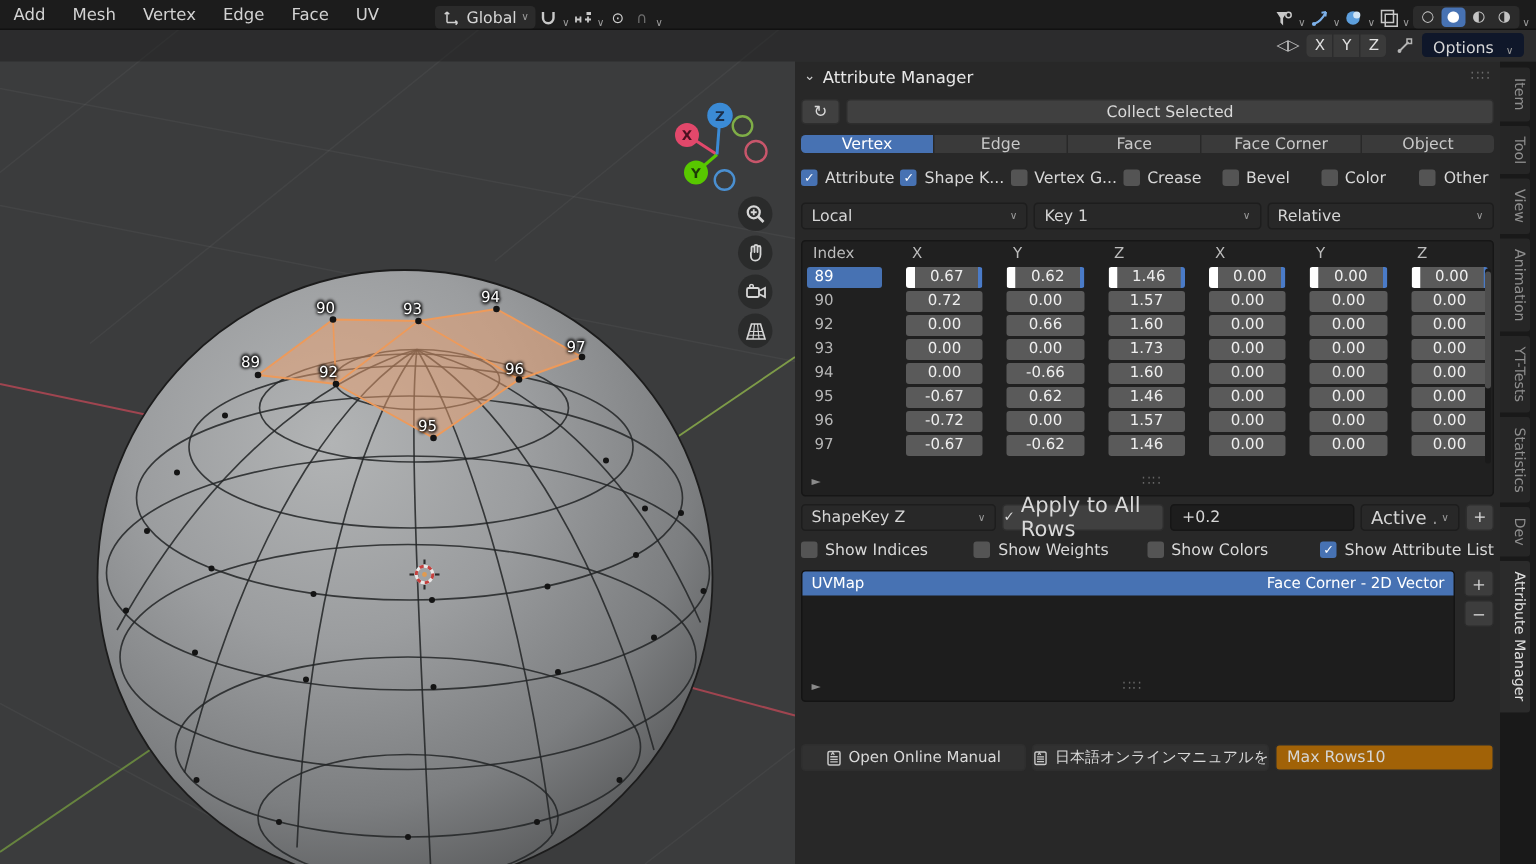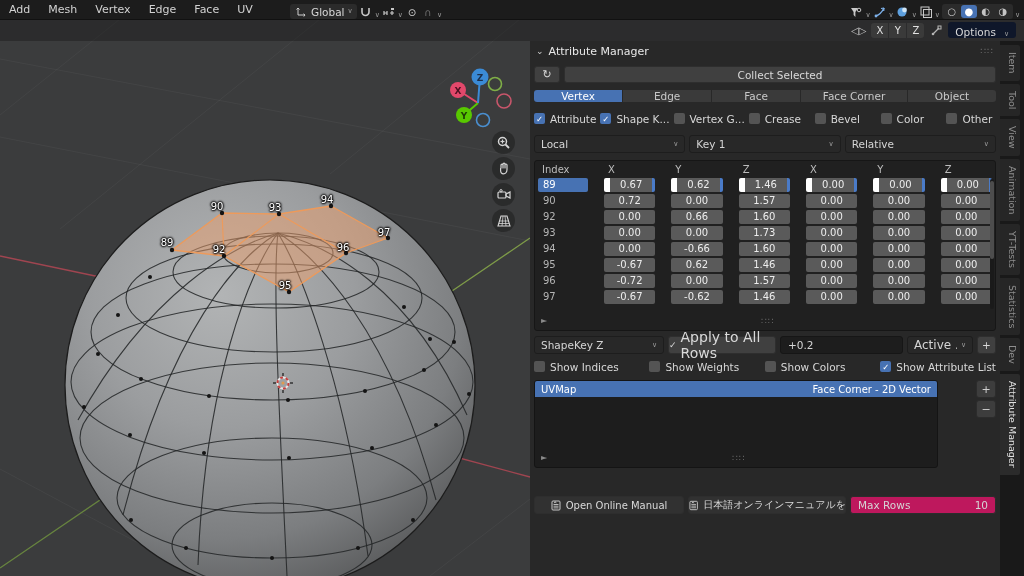--- a/index.html
+++ b/index.html
@@ -63,21 +63,21 @@
   .idx{font-size:10px;color:#b5b5b5;padding-left:5px;height:14px;line-height:14px;margin:1px 0;border-radius:2px}
   .idx.sel{background:#4772b3;color:#fff}
   .cell{background:#5a5a5a;border-radius:2px;height:14px;line-height:14px;margin:1px 0;font-size:10px;color:#ededed;text-align:center}
   .selrow .cell{border-left:6px solid #ffffff;border-right:3px solid #4a7bc8;line-height:12px;height:12px;padding:1px 0 1px 0}
   .tfoot{position:absolute;left:6px;right:6px;bottom:3px;height:13px;display:flex;align-items:center}
   .tri{color:#8a8a8a;font-size:8px}
   .handle{margin:0 auto;color:#666;font-size:9px;letter-spacing:1px}
   .scrollbar{position:absolute;right:1px;top:18px;width:4px;height:130px;background:#1a1a1a;border-radius:2px}
   .scrollthumb{position:absolute;left:0;top:2px;width:4px;height:78px;background:#4d4d4d;border-radius:2px}
   
-  .listbox{position:absolute;left:4px;top:339px;width:404px;height:88px;background:#1d1d1d;border:1px solid #141414;border-radius:3px;box-sizing:border-box}
+  .listbox{position:absolute;left:4px;top:339px;width:436px;height:88px;background:#1d1d1d;border:1px solid #141414;border-radius:3px;box-sizing:border-box}
   .listrow{height:16px;background:#4772b3;border-radius:2px 2px 0 0;display:flex;align-items:center;justify-content:space-between;padding:0 6px;color:#fff;font-size:10px}
   .pm{position:absolute;left:446px;top:339px;display:flex;flex-direction:column;gap:2px}
   .pmbtn{width:18px;height:16px;background:#3d3d3d;border:1px solid #2c2c2c;border-radius:3px;color:#d0d0d0;font-size:11px;display:flex;align-items:center;justify-content:center}
   
   .tabcol{position:absolute;left:1000px;top:41px;width:24px;height:535px;background:#191919;z-index:11;display:flex;flex-direction:column;gap:3px;padding-top:4px;box-sizing:border-box}
   .vtab{writing-mode:vertical-rl;font-size:9.5px;color:#8f8f8f;background:#262626;border-radius:0 2px 2px 0;
         padding:7px 2px;width:20px;box-sizing:border-box;text-align:center;white-space:nowrap}
   .vtab.active{background:#2b2b2b;color:#e0e0e0}
   svg{display:block}
 </style>
@@ -574,21 +574,21 @@
       <span style="font-size:10px">Open Online Manual</span>
     </div>
     <div class="btn" style="width:156px;height:16px;gap:5px;background:#313131">
       <svg width="10" height="11" viewBox="0 0 10 11">
           <rect x="1" y="1" width="8" height="9" rx="1" fill="none" stroke="#c8c8c8"></rect>
           <path d="M2.5 4.5h5M2.5 6.2h5M2.5 7.9h5" stroke="#c8c8c8" stroke-width=".9"></path>
           <path d="M3.2 3.2l1-1.6 1 1.6" stroke="#c8c8c8" stroke-width=".9" fill="none"></path>
         </svg>
       <span style="font-size:10px;white-space:nowrap;overflow:hidden">日本語オンラインマニュアルを...</span>
     </div>
-    <div class="field grow" style="background:#be185d;border-color:#2c2c2c;justify-content:space-between">
+    <div class="field grow" style="background:#a16207;border-color:#2c2c2c;">
       <span>Max Rows</span>
       <span>10</span>
     </div>
   </div>
 </div>
 
 <div class="tabcol">
   <span class="vtab">Item</span>
   <span class="vtab">Tool</span>
   <span class="vtab">View</span>

